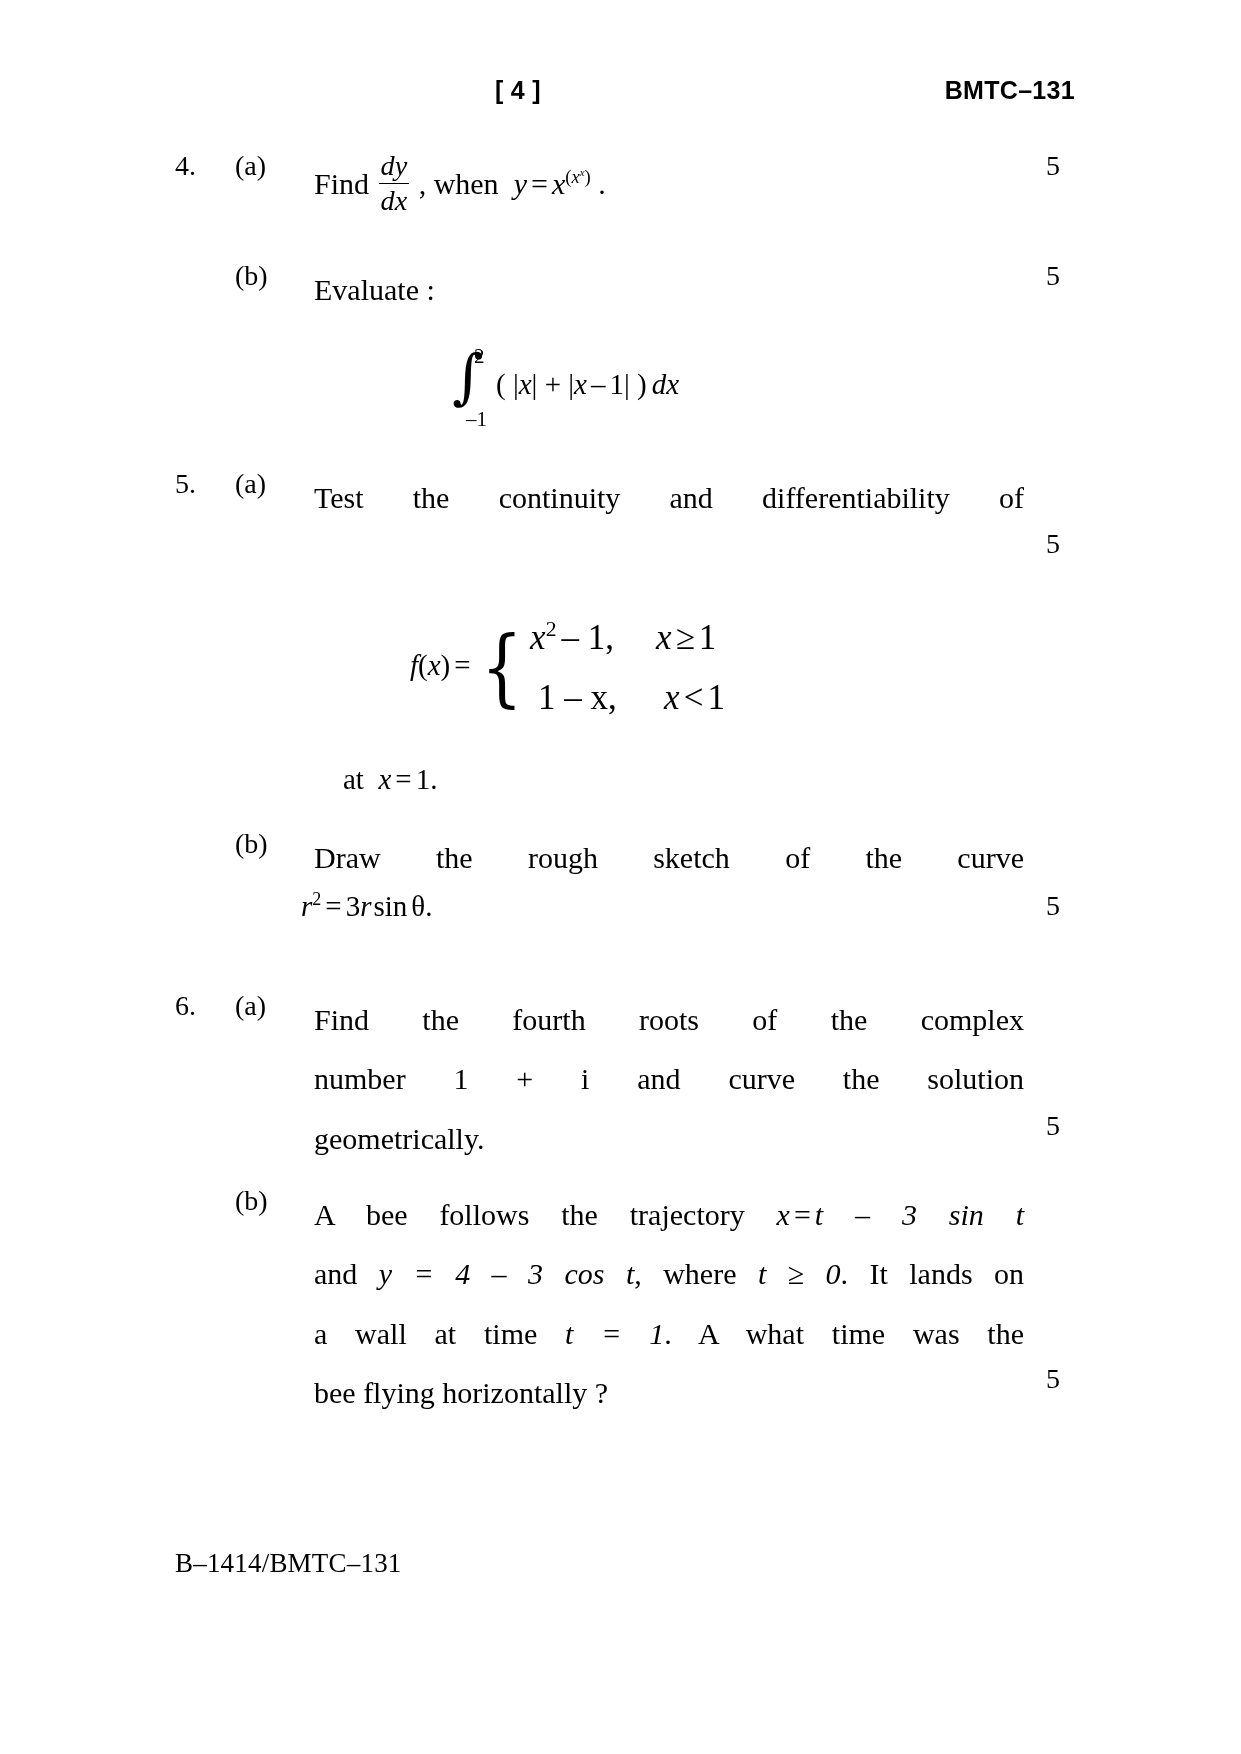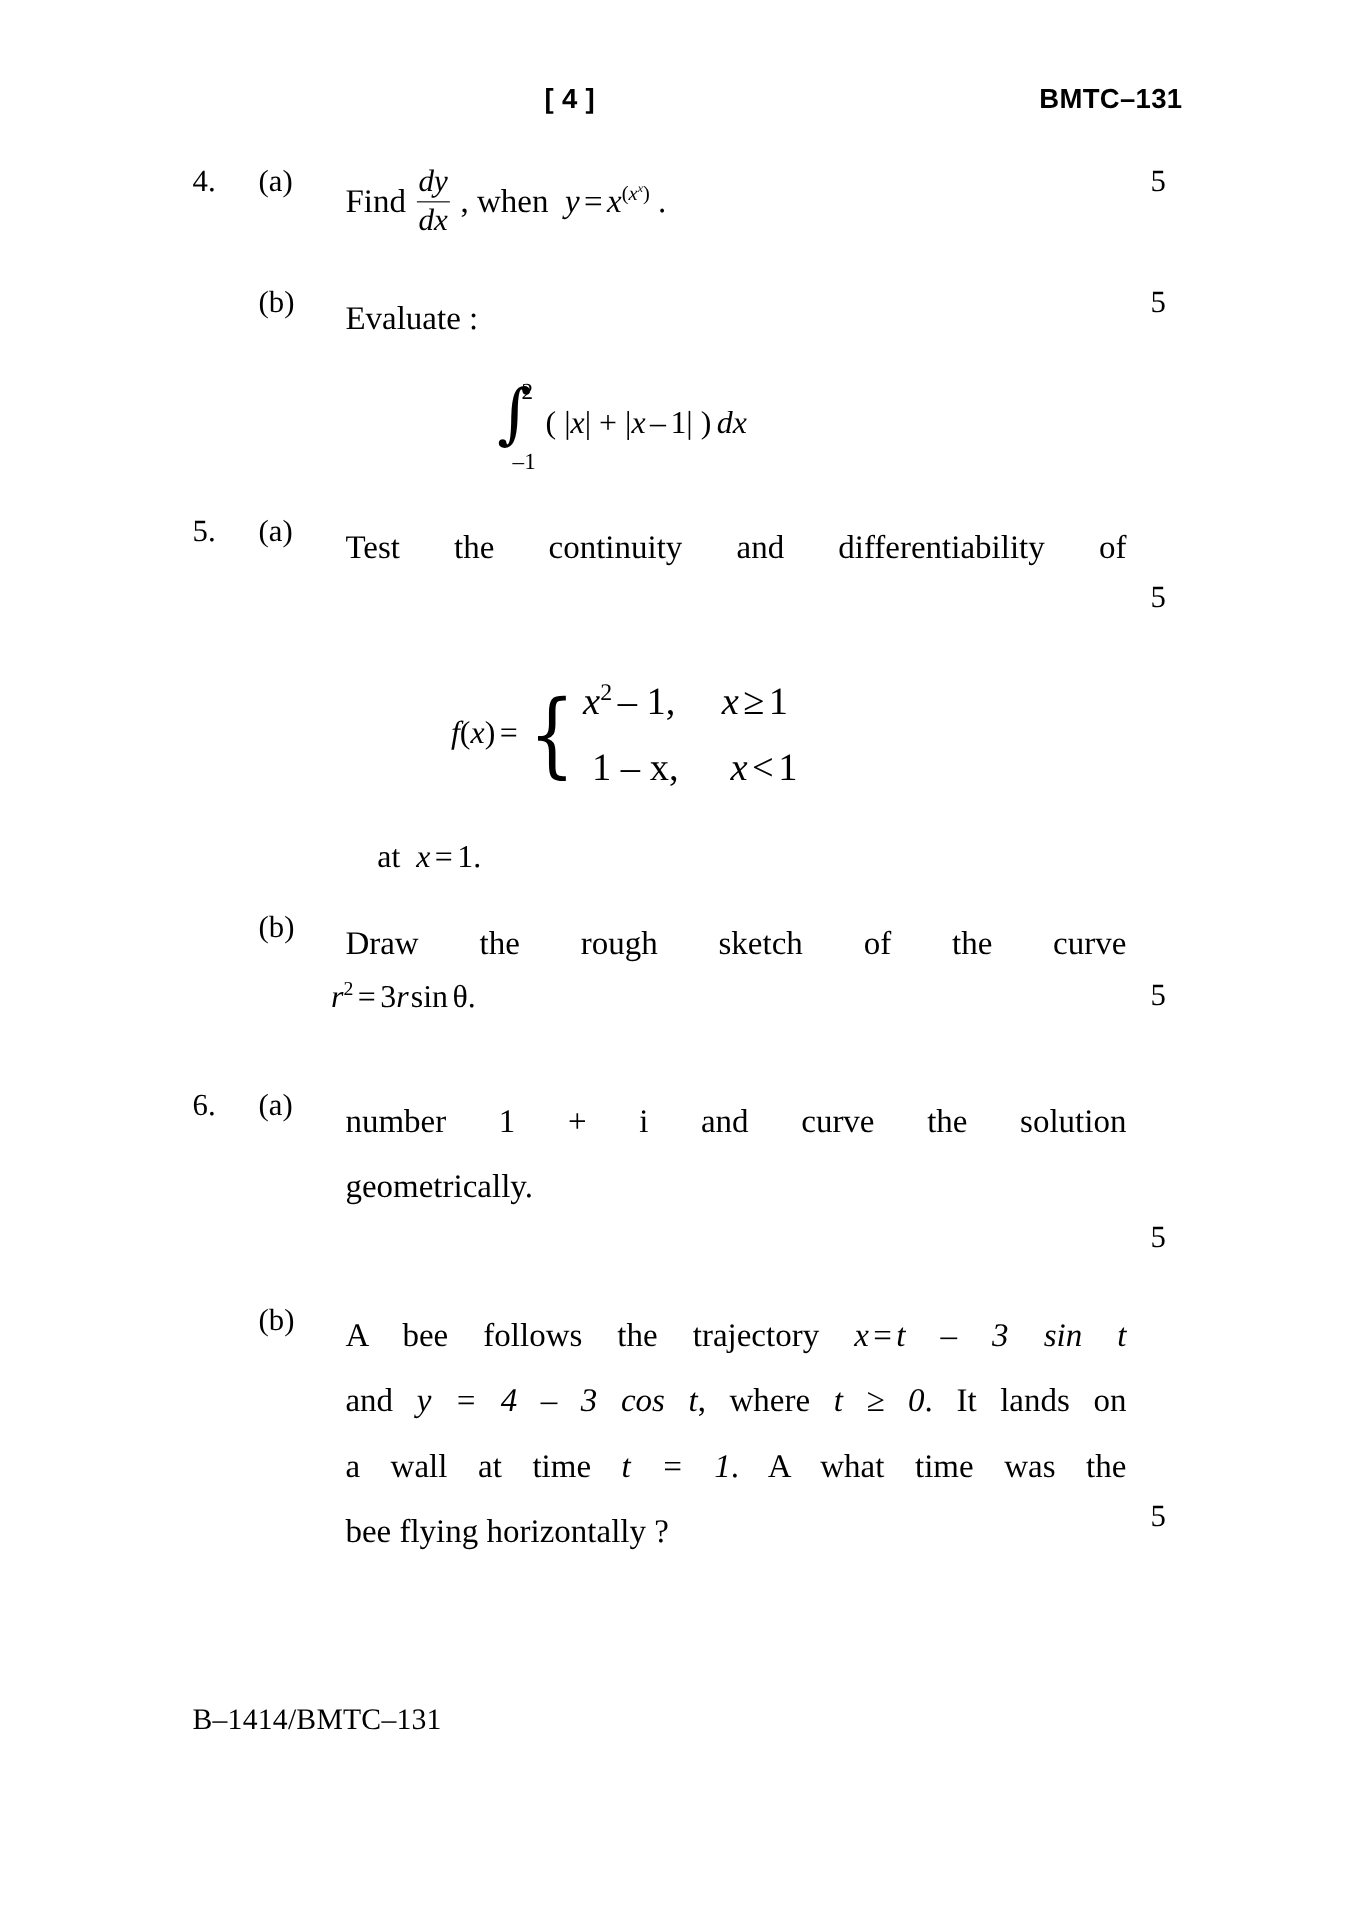--- a/index.html
+++ b/index.html
@@ -321,20 +321,21 @@
         <span class="mi">r</span><sup class="sup-n">2</sup><span class="op">=</span><span class="mn">3</span><span class="mi">r</span><span class="mop" style="padding-left:2px;">sin</span><span class="mn" style="padding-left:4px;">θ</span></span><span class="mn">.</span>
     </div>
   </div>
 
   <div class="q" style="left:175px; top:990px; width:890px;">
 
     <div style="position:absolute; left:0; top:0; width:890px;">
       <span class="qnum">6.</span>
       <span class="qlet">(a)</span>
       <span class="qbody" style="width:710px;">
+        <span class="row just" style="display:block; width:710px;">Find   the   fourth   roots   of   the   complex</span>
         <span class="row just" style="display:block; width:710px;">
           <span>number</span>
           <span class="math" style="font-style:normal;"><span>1 + i</span></span>
           <span>and   curve   the   solution</span>
         </span>
         <span class="row" style="display:block;">geometrically.</span>
       </span>
       <span class="marks" style="left:845px; top:120px;">5</span>
     </div>
 

